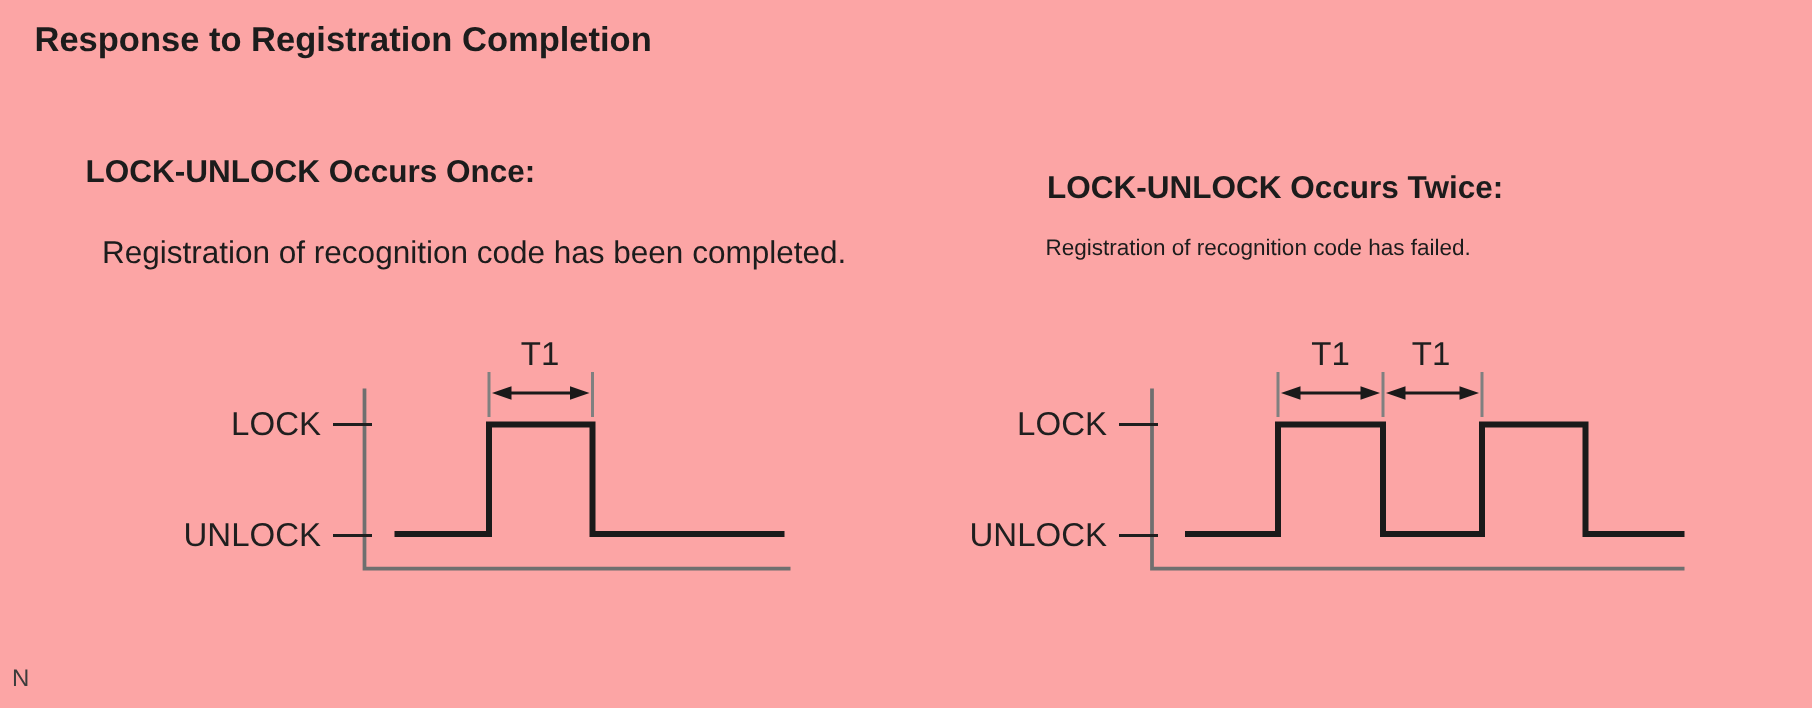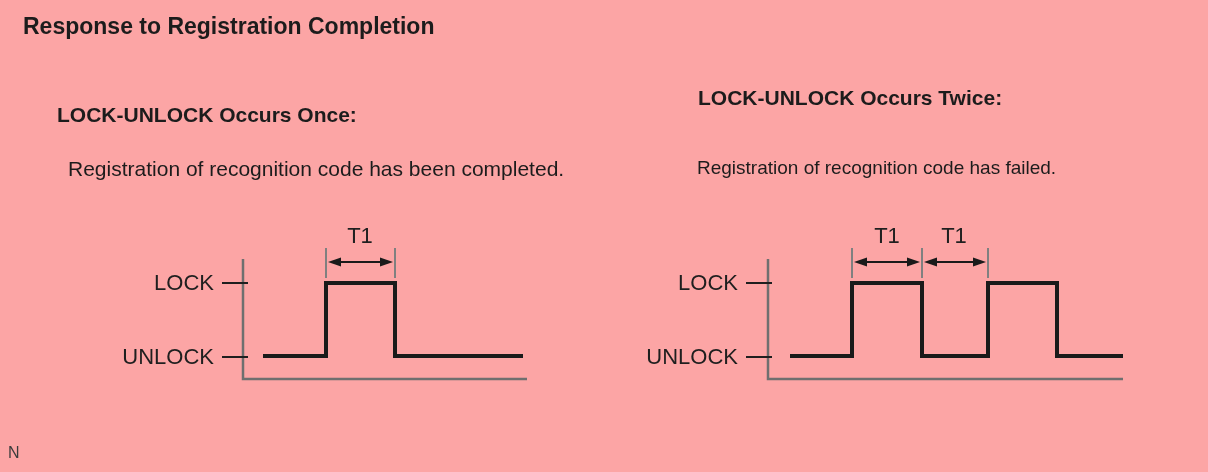--- a/index.html
+++ b/index.html
@@ -9,23 +9,23 @@
     height: 472px;
     background: #fca5a5;
     font-family: "Liberation Sans", sans-serif;
     color: #1c1c1c;
     overflow: hidden;
     text-align: right;
   }
   .abs { position: absolute; white-space: nowrap; line-height: 1.15; }
   .fig-title   { left: 23px;  top: 13px;  font-size: 23px; font-weight: bold; }
   .heading-l   { left: 57px;  top: 103px; font-size: 21px; font-weight: bold; }
-  .heading-r   { left: 698px; top: 86px; font-size: 21px; font-weight: bold; }
+  .heading-r   { left: 698px; top: 114px; font-size: 21px; font-weight: bold; }
   .desc-l      { left: 56px;  top: 157px; font-size: 21px; margin-left: 12px; }
-  .desc-r      { left: 697px; top: 157px; font-size: 19px; }
+  .desc-r      { left: 697px; top: 157px; font-size: 15px; }
   .t1-note     { left: 930px; top: 392px; font-size: 22px; }
   .page-letter { left: 8px;   top: 444px; font-size: 16px; color: #3c3c3c; }
   svg.diagram  { position: absolute; overflow: visible; }
   svg text {
     font-family: "Liberation Sans", sans-serif;
     font-size: 22px;
     fill: #1f1f1f;
   }
   svg text.t1 { font-size: 22px; }
 </style>

